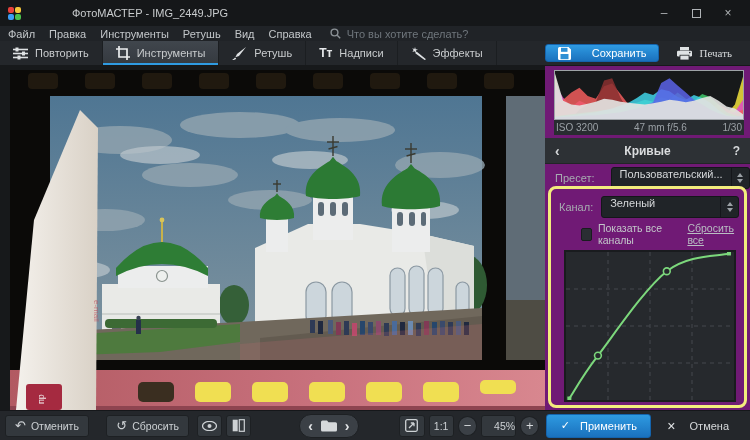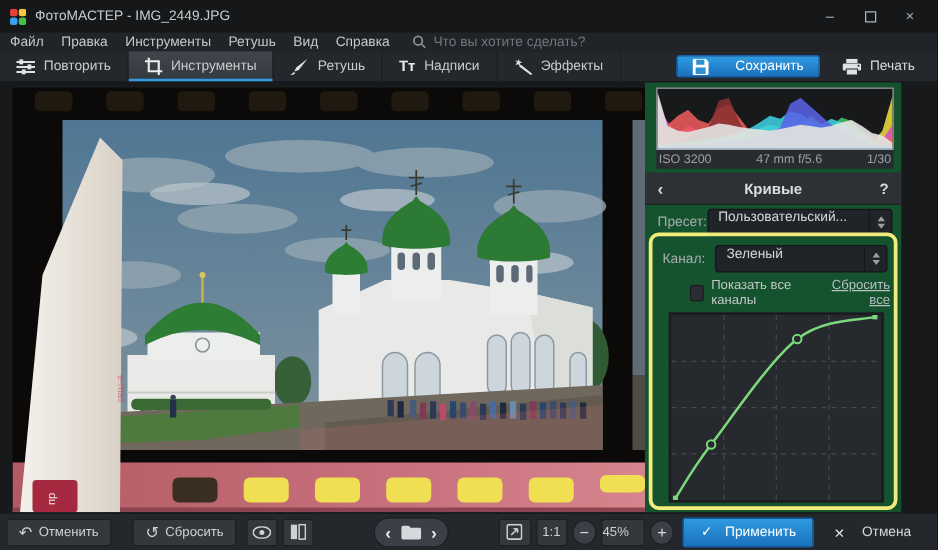--- a/index.html
+++ b/index.html
@@ -2,21 +2,21 @@
 <html><head>
 <meta charset="utf-8">
 <style>
   * { margin:0; padding:0; box-sizing:border-box; }
   html,body { width:750px; height:440px; overflow:hidden; background:#17191b;
               font-family:"Liberation Sans", sans-serif; }
   .app { position:relative; width:750px; height:440px; color:#cfd2d4; font-size:11px; }
 
   
   .titlebar { position:absolute; left:0; top:0; width:750px; height:26px;
-              background:#151719; display:flex; align-items:center; padding:12px 8px; }
+              background:#151719; display:flex; align-items:center; padding:12px 8px;gap:44px; }
   .logo { width:13px; height:13px; margin-right:7px; display:inline-block; }
   .title-text { color:#c9ccce; font-size:11px; }
   .win-controls { margin-left:auto; display:flex; gap:4px; }
   .win-btn { width:28px; height:20px; display:flex; align-items:center; justify-content:center;
              color:#aeb2b5; font-size:12px; cursor:default; }
   .win-btn .maxbox { width:9px; height:9px; border:1px solid #aeb2b5; display:inline-block; }
 
   
   .menubar { position:absolute; left:0; top:26px; width:750px; height:15px;
              background:#202327; display:flex; align-items:center; padding:0 8px; gap:14px; }
@@ -34,29 +34,29 @@
   .tab svg { flex:0 0 auto; }
   .tab.active { background:linear-gradient(#40464d,#34393f); }
   .tab.active::after { content:""; position:absolute; left:0; right:0; bottom:0; height:2px;
                        background:#2f9be2; }
   .tab-tt { font-weight:bold; font-size:12px; color:#e6e8ea; letter-spacing:0; }
   .tabbar-spacer { flex:1; }
   .save-btn { display:flex; align-items:center; gap:21px; margin:3px 6px 3px 0; padding:0 12px;
               background:linear-gradient(#2f9be2,#1a71bd); border:1px solid #1464ad;
               border-radius:3px; color:#fff; font-size:11px; }
   .print-btn { display:flex; align-items:center; gap:7px; margin:3px 6px 3px 0; padding:0 12px;
-               color:#d6d9db; font-size:11px; border-radius:3px; }
+               color:#d6d9db; font-size:11px; border-radius:3px;font-family:Liberation Serif, serif; }
 
   
   .main { position:absolute; left:0; top:66px; width:750px; height:344px; }
   .canvas { position:absolute; left:0; top:0; width:545px; height:344px; background:#17191b; overflow:hidden; }
   .photo { position:absolute; left:10px; top:4px; width:535px; height:340px; }
 
   
-  .panel { position:absolute; left:516px; top:0; width:205px; height:344px; background:#14532d; }
+  .panel { position:absolute; left:545px; top:0; width:205px; height:344px; background:#701a75; }
   .histo-box { position:absolute; left:9px; top:4px; width:190px; height:50px;
                background:#17191a; border:1px solid #9ea3a7; }
   .histo-box svg { width:100%; height:100%; display:block; }
   .exif-row { position:absolute; left:9px; top:54px; width:190px; height:15px;
               display:flex; justify-content:space-between; align-items:center;
               color:#9aa0a5; font-size:10px; background:#282c30; padding:0 2px; }
   .panel-header { position:absolute; left:0; top:72px; width:205px; height:26px;
                   background:#2d3135; border-bottom:1px solid #222527;
                   display:flex; align-items:center; padding:0 10px; }
   .back-chevron { color:#d4d7d9; font-size:14px; font-weight:bold; width:14px; }
@@ -68,51 +68,51 @@
   .dropdown { flex:1; height:22px; background:#202428; border:1px solid #14161a; border-radius:3px;
               display:flex; align-items:flex-start; color:#d4d7d9; font-size:11px; }
   .dd-value { flex:1; padding:0 8px; white-space:nowrap; overflow:hidden; }
   .dd-spin { width:18px; height:100%; border-left:1px solid #14161a; display:flex;
              flex-direction:column; align-items:center; justify-content:center; gap:2px; }
   .tri-up { width:0; height:0; border-left:3.5px solid transparent; border-right:3.5px solid transparent;
             border-bottom:4px solid #9aa0a5; }
   .tri-down { width:0; height:0; border-left:3.5px solid transparent; border-right:3.5px solid transparent;
               border-top:4px solid #9aa0a5; }
 
-  .preset-row { left:10px; top:101px; width:188px; height:22px; gap:0; }
+  .preset-row { left:10px; top:101px; width:188px; height:22px; gap:16px; }
 
   .highlight-box { position:absolute; left:3px; top:120px; width:199px; height:222px;
                    border:3px solid #f2ec7d; border-radius:8px; }
   .channel-row { left:8px; top:7px; width:180px; height:22px; gap:8px; }
   .check-row { left:8px; top:37px; width:182px; height:16px; gap:6px; }
   .checkbox { width:13px; height:13px; background:#2a2e33; border:1px solid #191c1f; border-radius:2px;
               margin-left:22px; }
   .check-label { color:#c3c7ca; font-size:10.5px; }
-  .reset-link { margin-left:auto; color:#b9bec3; font-size:10.5px; text-decoration:underline;text-align:right; }
+  .reset-link { margin-left:auto; color:#b9bec3; font-size:10.5px; text-decoration:underline; }
   .graph { position:absolute; left:13px; top:61px; width:172px; height:152px;
            background:#26292d; border:2px solid #191b1e; }
   .graph svg { width:100%; height:100%; display:block; }
 
   
   .bottombar { position:absolute; left:0; top:410px; width:750px; height:30px;
                background:#24272b; border-top:1px solid #15171a;
                display:flex; align-items:center; padding:0 5px; }
   .bb-btn { background:#33383d; border:1px solid #1d2023; border-radius:3px; color:#cdd1d4;
             font-size:10.5px; height:22px; display:flex; align-items:center; gap:5px; padding:0 9px;
             white-space:nowrap; }
   .bb-btn.disabled { color:#70767c; background:#2c3035; }
   .bb-icon-btn { width:26px; justify-content:center; padding:0; }
   .arrow-glyph { font-size:13px; line-height:1; }
   .nav-pill { background:#3b4046; border:1px solid #1d2023; border-radius:12px; height:24px;
               display:flex; align-items:center; padding:0 6px; gap:6px; margin-left:48px; }
   .nav-chev { color:#e3e5e7; font-size:14px; font-weight:bold; line-height:1; padding:0 2px; }
   .circle-btn { width:20px; height:20px; border-radius:50%; background:#3b4046; border:1px solid #1d2023;
                 color:#d8dbdd; display:flex; align-items:center; justify-content:center;
                 font-size:13px; line-height:1; }
-  .zoom-val { width:36px; justify-content:flex-start; padding:0; }
+  .zoom-val { width:36px; justify-content:flex-end; padding:0; }
   .apply-btn { background:linear-gradient(#2e9ae1,#1a71bd); border:1px solid #1464ad; border-radius:3px;
                color:#fff; height:24px; width:108px; display:flex; align-items:center;
                justify-content:center; gap:10px; font-size:11px; margin-left:7px; }
   .cancel-btn { display:flex; align-items:center; gap:14px; color:#d6d9db; font-size:11px;
                 height:24px; padding:0 16px; }
   .x-glyph { font-size:14px; color:#e3e5e7; }
   .sep8 { width:8px; } .sep10 { width:10px; } .sep42 { width:42px; } .sep4 { width:4px; }
 </style>
 </head>
 <body>

